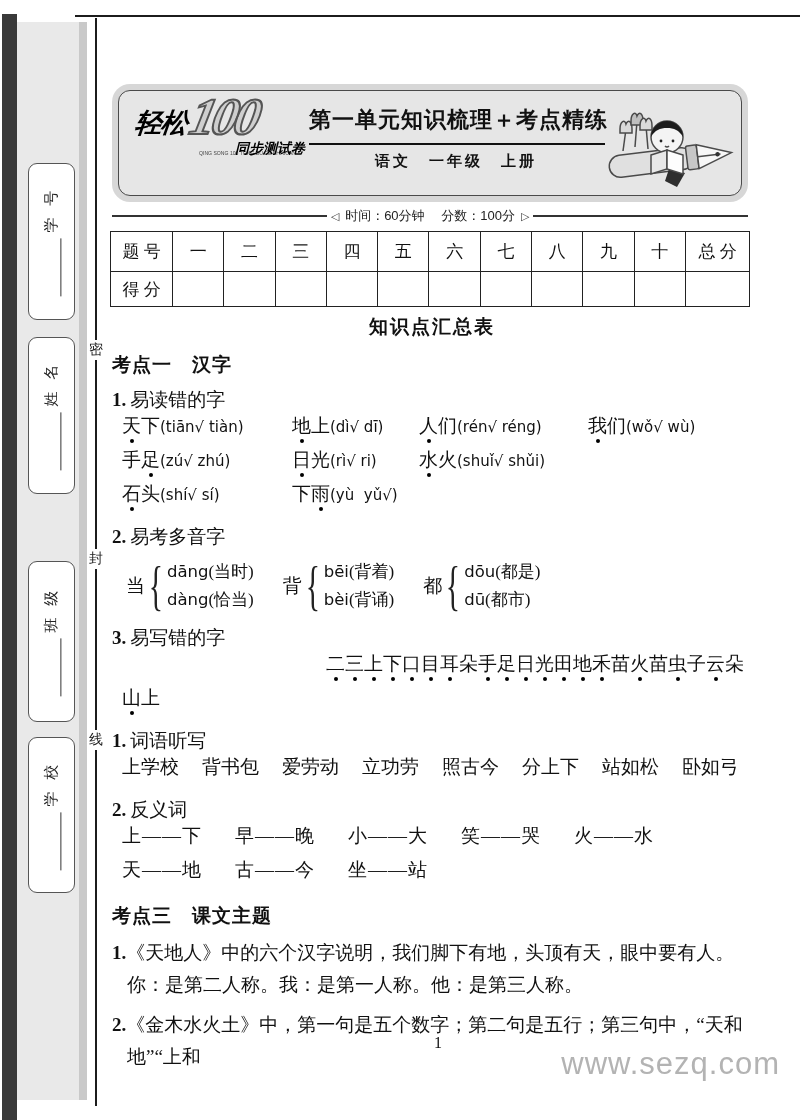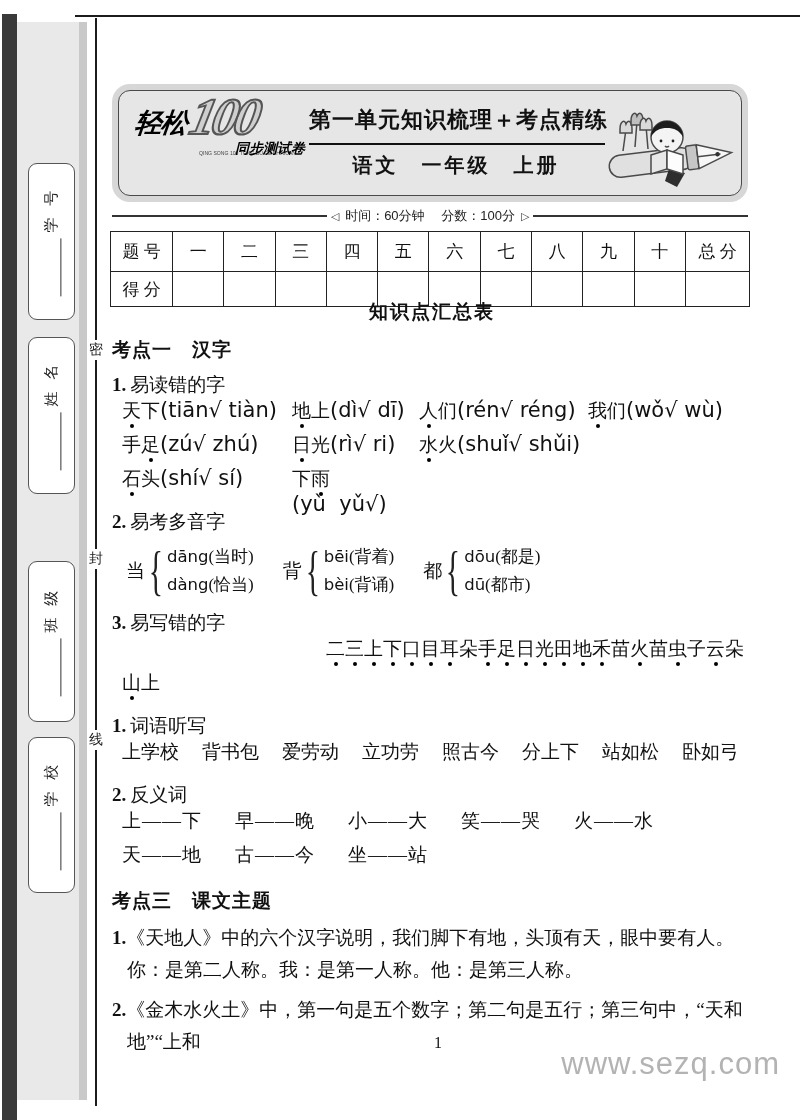--- a/index.html
+++ b/index.html
@@ -36,49 +36,49 @@
   .logo-100 { position:absolute; left:56px; top:-12px; font-style:italic; font-weight:bold; font-size:52px;
               color:#cfcfcf; -webkit-text-stroke:2px #555; letter-spacing:-4px; transform:skewX(-12deg); }
   .logo-caption { position:absolute; left:64px; top:52px; font-size:6px; color:#444; white-space:nowrap;
                   font-family:"Liberation Sans",sans-serif; transform:scale(0.85); transform-origin:left top; }
   .logo-series { position:absolute; left:100px; top:41px; font-family:"Liberation Sans","DejaVu Sans",sans-serif;
                  font-weight:bold; font-style:italic; font-size:14px; color:#000; }
 
   .hdr-center { position:absolute; left:190px; right:138px; top:14px; text-align:center; }
   .hdr-title { font-family:"Liberation Serif",serif; font-weight:bold; font-size:22px; letter-spacing:1px; white-space:nowrap; }
   .hdr-divider { width:296px; height:2px; background:#111; margin:8px auto 7px auto; }
-  .hdr-subtitle { font-weight:bold; font-size:20px; letter-spacing:3px; white-space:nowrap; }
+  .hdr-subtitle { font-weight:bold; font-size:15px; letter-spacing:3px; white-space:nowrap; }
 
   .mascot { position:absolute; right:6px; top:8px; }
 
   
   .meta-line { position:absolute; left:112px; top:207px; width:636px; display:flex; align-items:center; }
   .meta-line .rule { flex:1; height:1.5px; background:#333; }
   .meta-arrow { font-size:11px; color:#333; padding:0 4px; }
   .meta-text { font-family:"Liberation Sans","DejaVu Sans",sans-serif; font-size:13px; color:#222; padding:0 2px; white-space:pre; }
 
   
   .score-table { position:absolute; left:110px; top:231px; width:640px; border-collapse:collapse; table-layout:fixed; }
   .score-table td { border:1.5px solid #222; text-align:center; font-size:17px; }
   .score-table tr:first-child td { height:40px; }
   .score-table tr:last-child td { height:35px; }
 
   
-  .main-col { position:absolute; left:112px; top:299px; width:640px; }
+  .main-col { position:absolute; left:112px; top:314px; width:640px; }
   .sum-title { text-align:center; font-family:"Liberation Sans","DejaVu Sans",sans-serif;
                font-weight:bold; font-size:19px; letter-spacing:2px; }
   .kd-heading { font-family:"Liberation Sans","DejaVu Sans",sans-serif; font-weight:bold;
                 font-size:19px; margin-top:12px; letter-spacing:1px; }
   .num-title { margin-top:9px; font-size:19px; }
   .num-title .num { font-weight:bold; margin-right:4px; }
 
   .hz { position:relative; display:inline-block; font-size:19px; }
   .hz.dotted::after { content:""; position:absolute; left:50%; bottom:-4px; transform:translateX(-50%);
                       width:4px; height:4px; border-radius:50%; background:#000; }
-  .py { font-family:"DejaVu Sans","Liberation Sans",sans-serif; font-size:21px; white-space:pre; }
+  .py { font-family:"DejaVu Sans","Liberation Sans",sans-serif; font-size:15px; white-space:pre; }
 
   .rich-line { display:flex; align-items:baseline; padding-left:10px; height:34px; }
   .yidu .line-item:nth-child(1) { width:170px; }
   .yidu .line-item:nth-child(2) { width:127px; }
   .yidu .line-item:nth-child(3) { width:169px; }
   .yixie1 { justify-content:flex-end; width:632px; }
   .tingxie { gap:23px; }
   .fanyi { gap:24px; }
   .fanyi .line-item { width:89px; letter-spacing:1px; }
 

